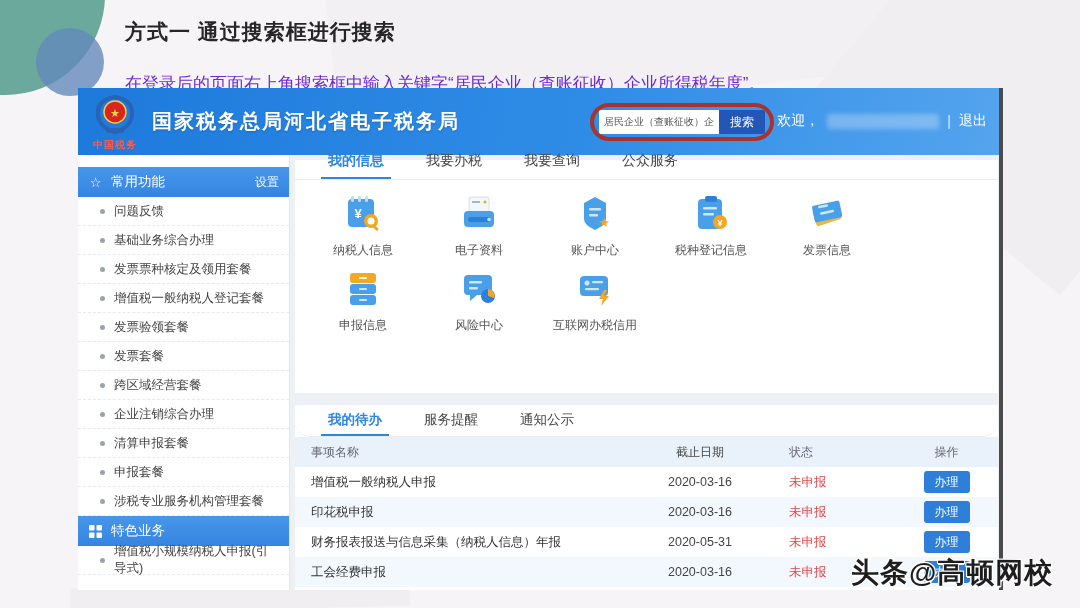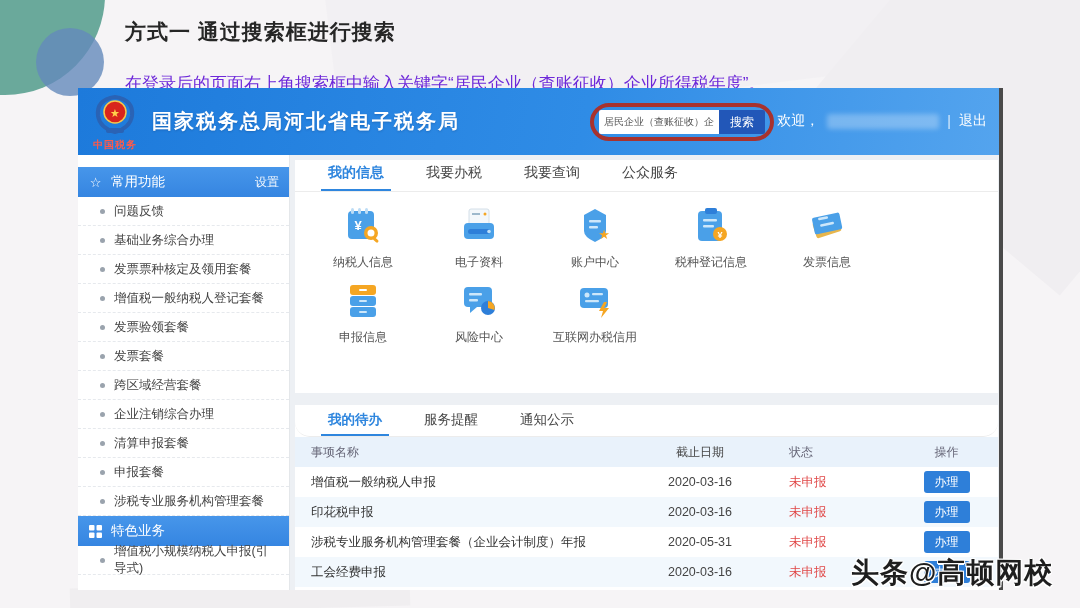--- a/index.html
+++ b/index.html
@@ -41,21 +41,21 @@
   .sb-header .sb-action { margin-left:auto; font-size:12px; opacity:.95; cursor:pointer; }
   .sb-ico { width:15px; height:15px; display:inline-flex; align-items:center; justify-content:center; color:#fff; font-size:13px; }
   .sb-item { height:29px; display:flex; align-items:center; gap:9px; padding:0 10px 0 22px; font-size:12.5px; color:#444; border-bottom:1px dashed #e6e9ed; cursor:pointer; background:#fff; }
   .sb-dot { width:5px; height:5px; border-radius:50%; background:#9aa3ad; flex:0 0 auto; }
 
   
   .card { position:absolute; background:#fff; }
   .card-top { left:217px; top:72px; width:703px; height:233px; }
   .card-bottom { left:217px; top:317px; width:703px; height:185px; }
 
-  .tabbar { display:flex; align-items:flex-end; height:32px; border-bottom:1px solid #ececec; padding-left:12px; }
+  .tabbar { display:flex; align-items:flex-end; height:20px; border-bottom:1px solid #ececec; padding-left:12px; }
   .tab { padding:0 21px; font-size:14px; color:#444; height:38px; line-height:38px; cursor:pointer; position:relative; }
   .tab.active { color:#2f86de; font-weight:bold; }
   .tab.active::after { content:""; position:absolute; left:14px; right:14px; bottom:0; height:2px; background:#2f86de; }
 
   .icon-grid { display:flex; flex-wrap:wrap; padding:12px 0 0 10px; }
   .icon-cell { width:116px; display:flex; flex-direction:column; align-items:center; margin-bottom:8px; cursor:pointer; }
   .qicon { width:44px; height:44px; display:flex; align-items:center; justify-content:center; }
   .qlabel { font-size:12px; color:#555; margin-top:6px; white-space:nowrap; }
 
   
@@ -330,21 +330,21 @@
       </div>
 
       <div class="trow alt">
         <span class="c-name">印花税申报</span>
         <span class="c-date">2020-03-16</span>
         <span class="c-status status-red">未申报</span>
         <span class="c-action"><button class="btn-handle">办理</button></span>
       </div>
 
       <div class="trow">
-        <span class="c-name">涉税专业服务机构管理套餐（企业会计制度）年报</span>
+        <span class="c-name">财务报表报送与信息采集（纳税人信息）年报</span>
         <span class="c-date">2020-05-31</span>
         <span class="c-status status-red">未申报</span>
         <span class="c-action"><button class="btn-handle">办理</button></span>
       </div>
 
       <div class="trow alt">
         <span class="c-name">工会经费申报</span>
         <span class="c-date">2020-03-16</span>
         <span class="c-status status-red">未申报</span>
         <span class="c-action"><button class="btn-handle">办理</button></span>

